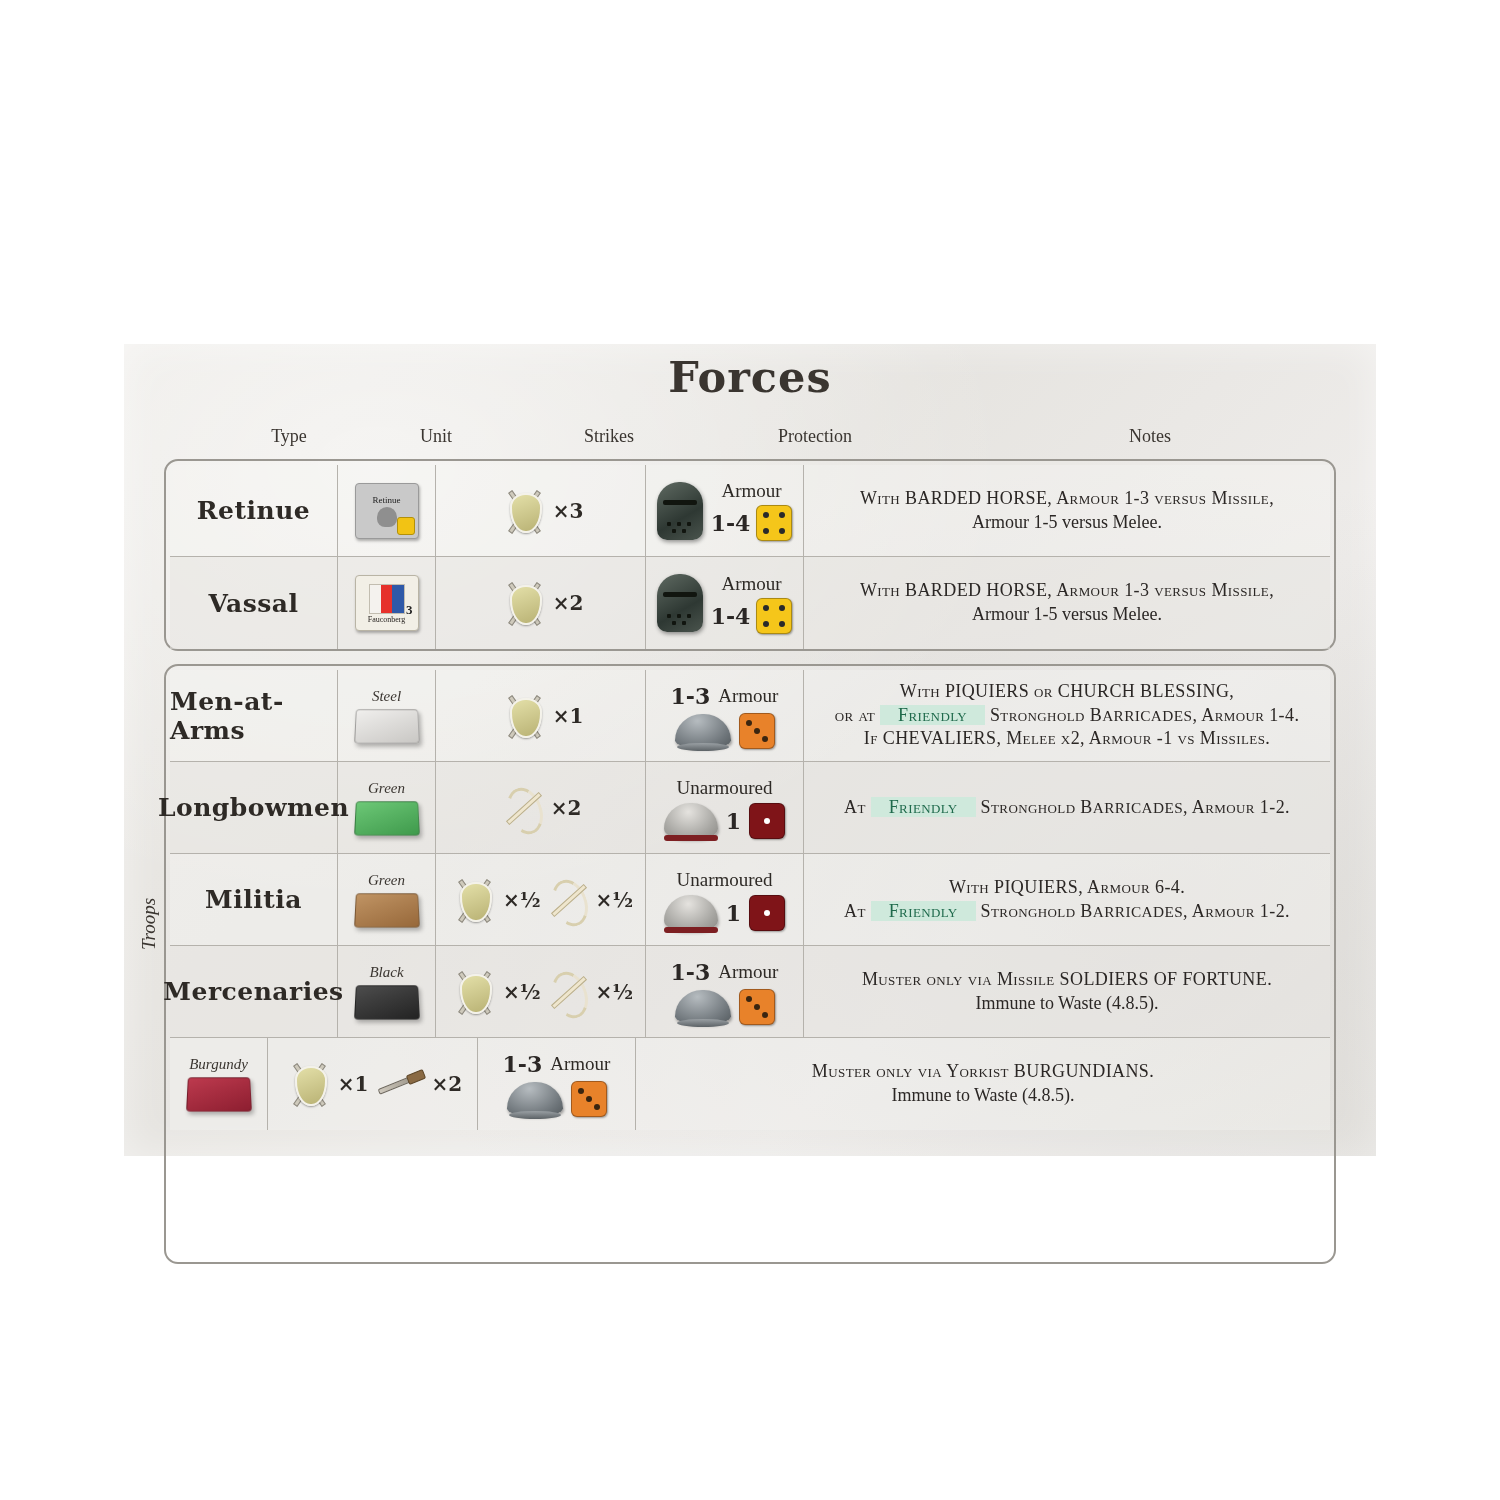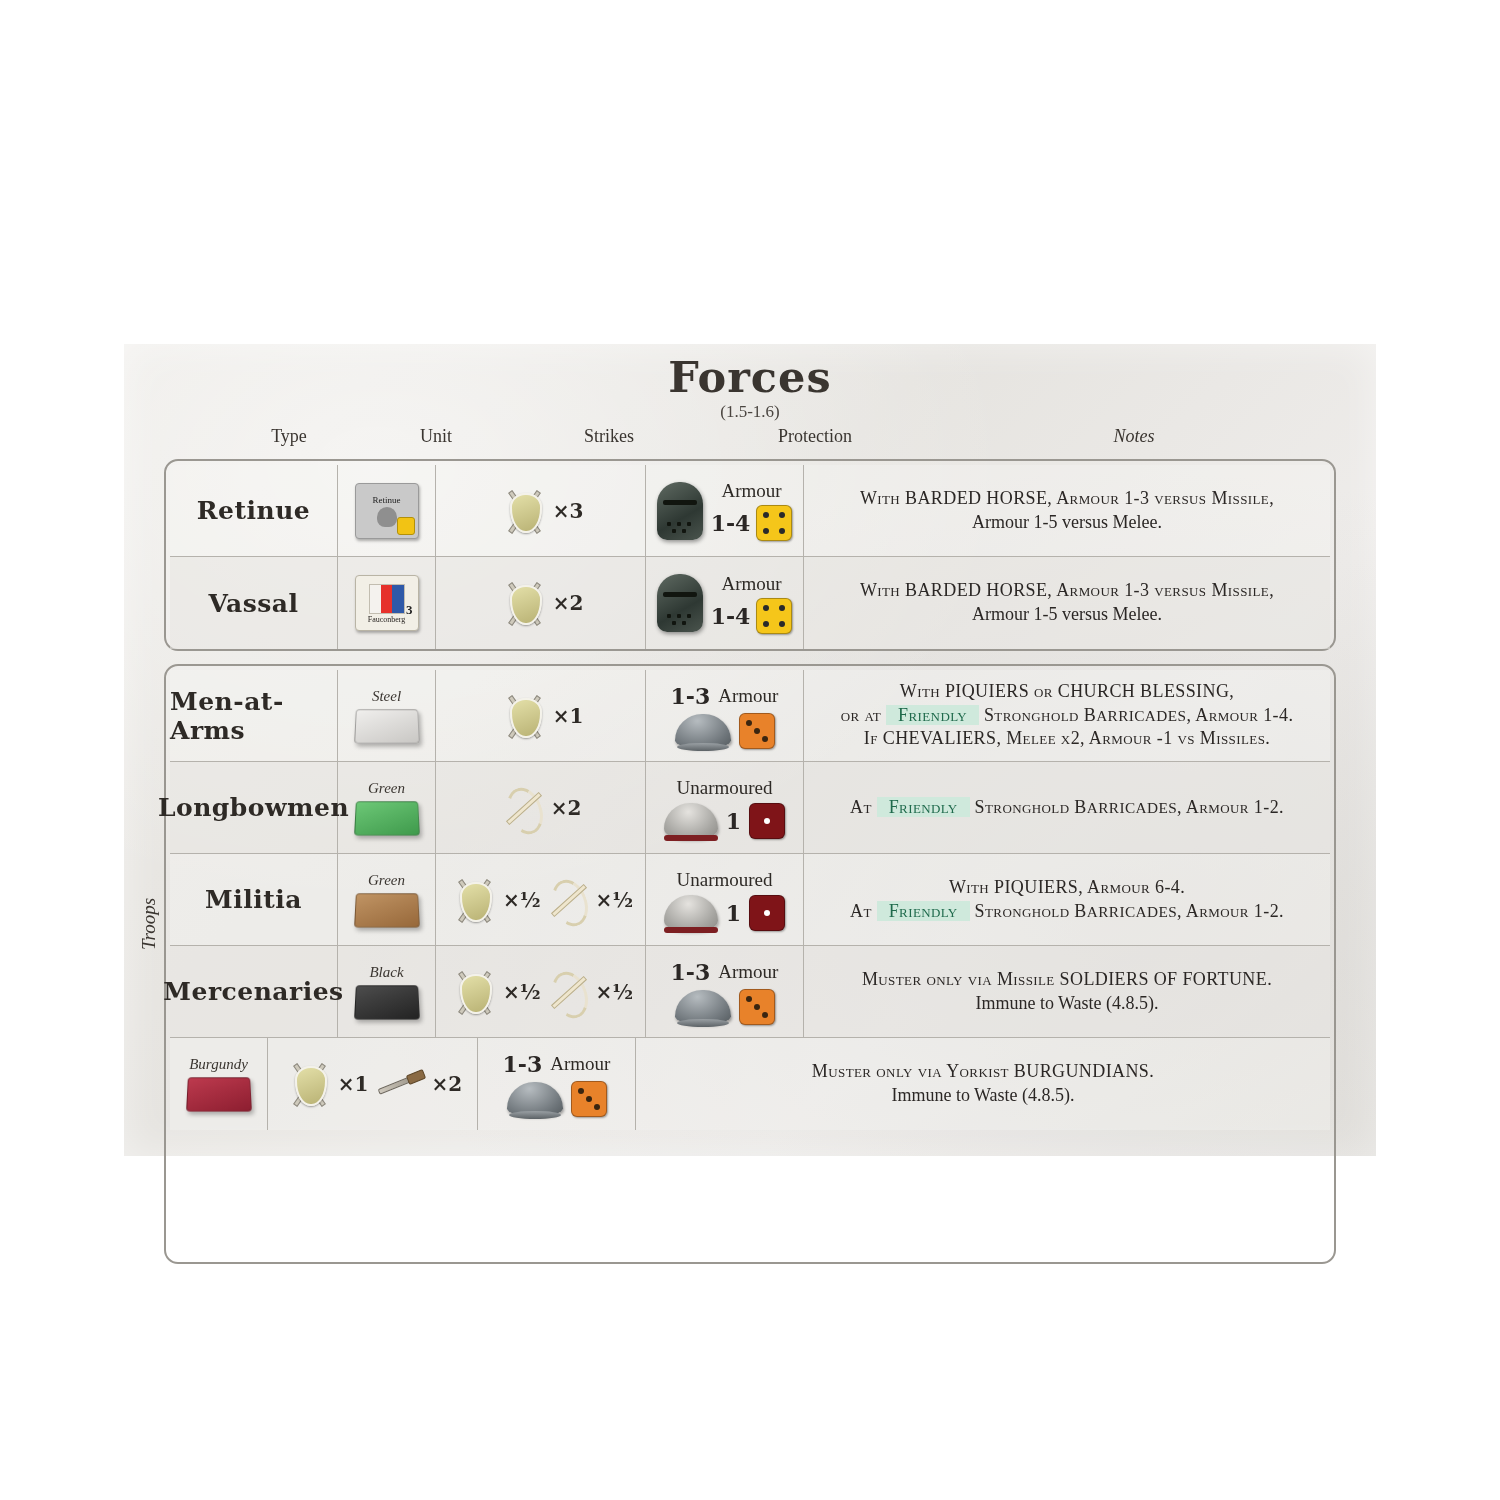--- a/index.html
+++ b/index.html
@@ -66,21 +66,21 @@
     position: absolute;
     font-size: 18px;
     color: #3a3530;
     text-align: center;
     top: 0;
   }
   .ch-type { left: 40px; width: 170px; }
   .ch-unit { left: 212px; width: 120px; }
   .ch-strikes { left: 340px; width: 210px; }
   .ch-prot { left: 556px; width: 190px; }
-  .ch-notes { left: 760px; width: 420px; font-style: italic; }
+  .ch-notes { left: 776px; width: 420px; }
 
   
   .group {
     position: absolute;
     left: 40px;
     width: 1172px;
     border: 2px solid #9a9791;
     border-radius: 14px;
     background: rgba(255,255,255,0.10);
     box-sizing: border-box;
@@ -409,30 +409,29 @@
     line-height: 1.32;
     color: #2b2725;
   }
   .notes .sc {
     font-variant: small-caps;
     letter-spacing: 0.4px;
   }
   .hl {
     background: #cfe9dc;
     color: #1f6a4c;
-    padding: 0 12px;
+    padding: 0 18px;
   }
 </style>
 </head>
 <body>
 
 <div class="page">
 
   <div class="title">Forces</div>
-  <div class="subtitle">(1.5-1.6)</div>
 
   <div class="colheaders">
     <span class="ch-type">Type</span>
     <span class="ch-unit">Unit</span>
     <span class="ch-strikes">Strikes</span>
     <span class="ch-prot">Protection</span>
     <span class="ch-notes">Notes</span>
   </div>
 
   <div class="troops-label">Troops</div>

